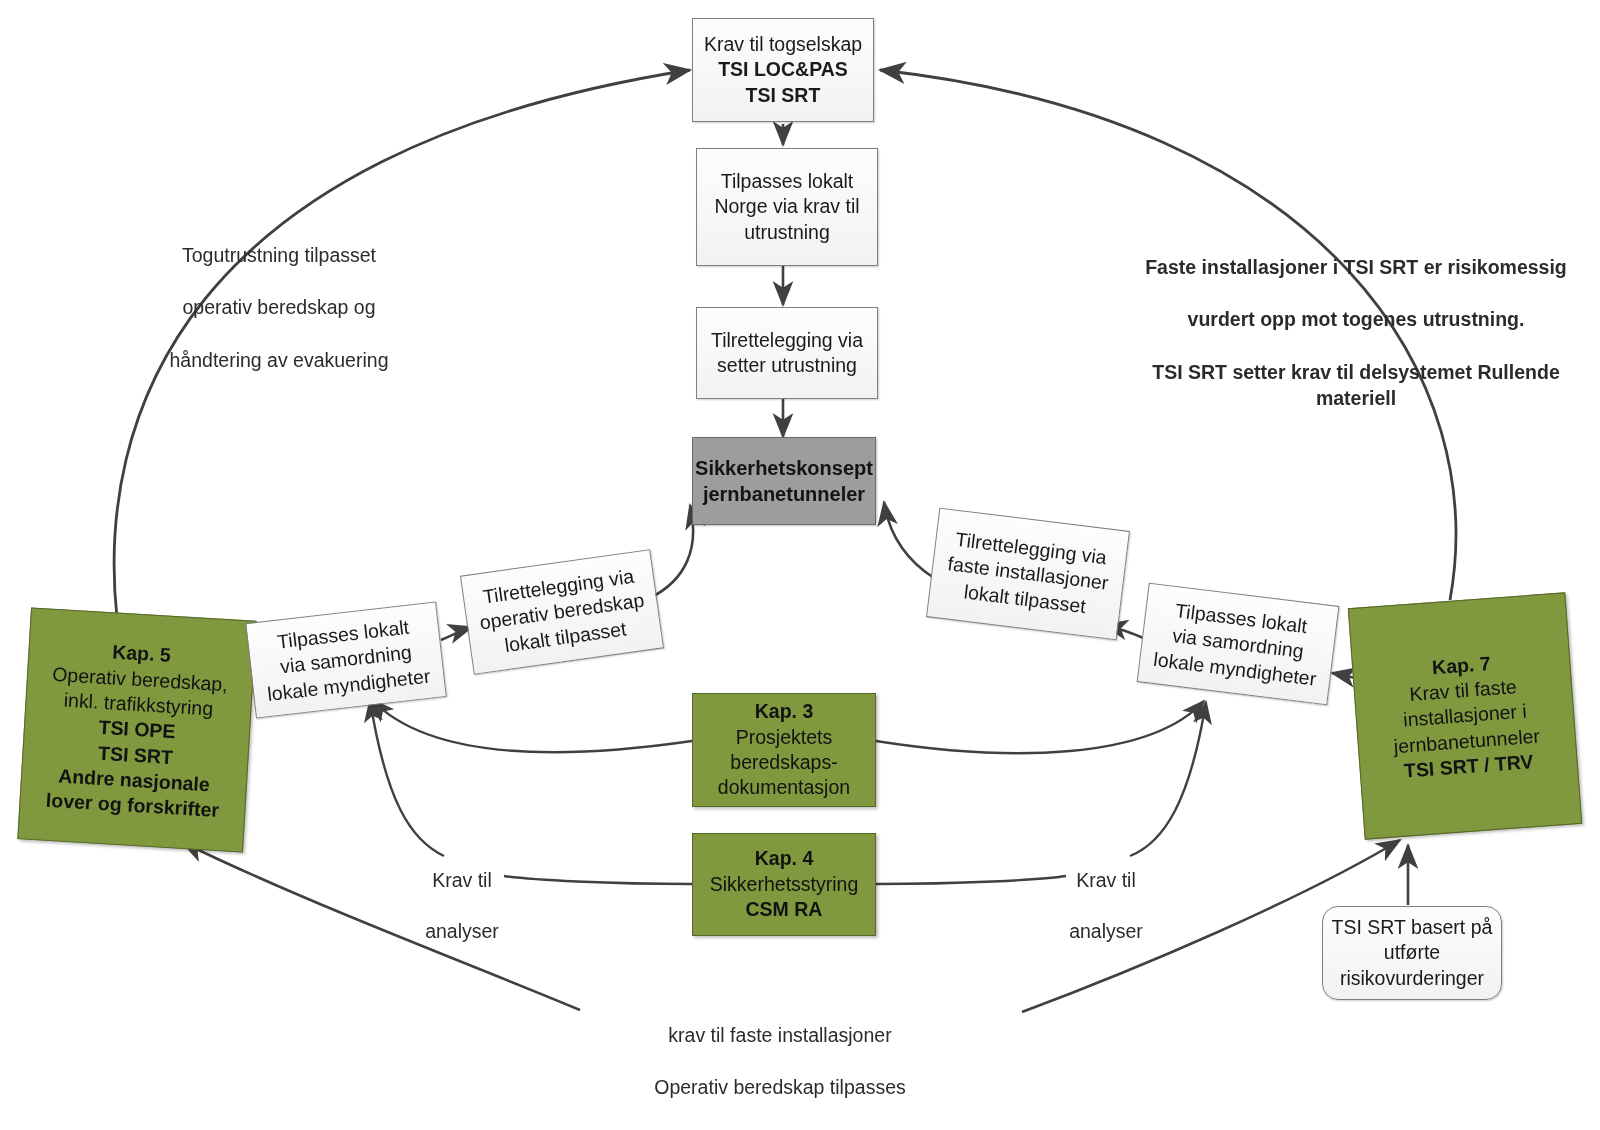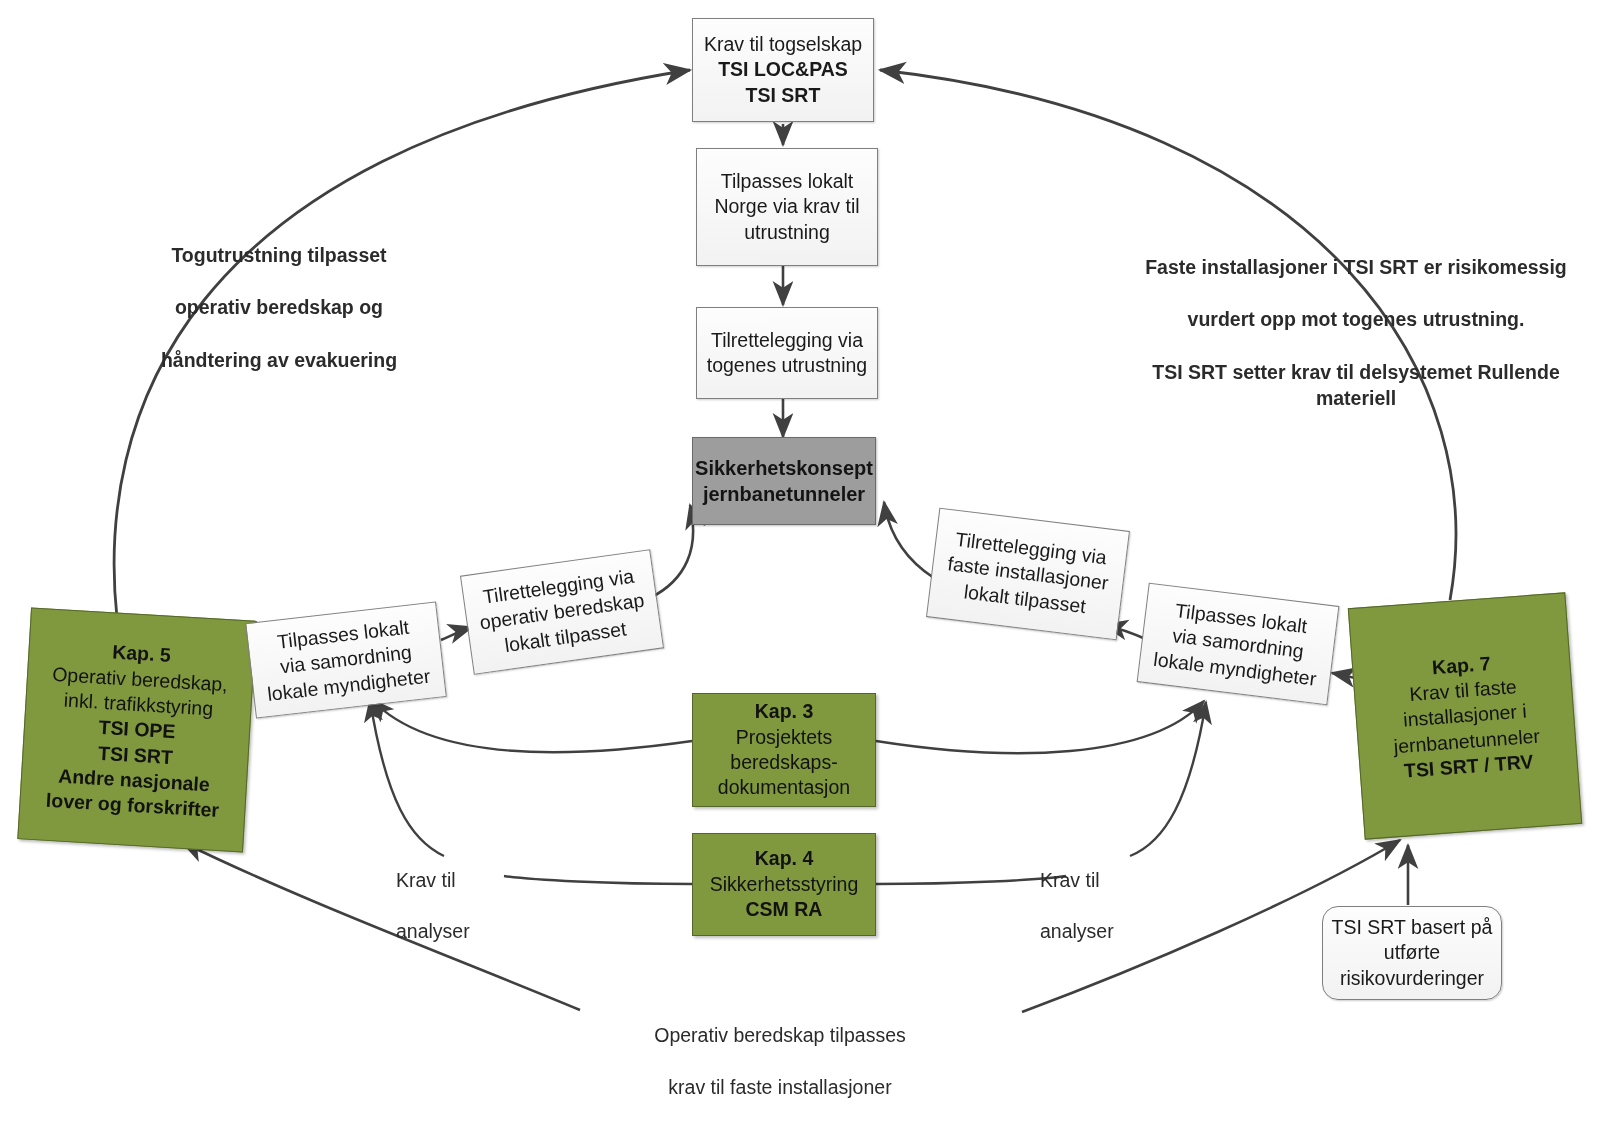--- a/index.html
+++ b/index.html
@@ -62,21 +62,21 @@
     color: #2b2b2b;
     line-height: 1.34;
     font-size: 19.5px;
     white-space: pre-line;
   }
   .annot.bold { font-weight: bold; }
   .b { font-weight: bold; display: block; }
   .n { display: block; }
   .krav-label {
     position: absolute;
-    text-align: left;
+    text-align: center;
     font-size: 19.5px;
     color: #2b2b2b;
     line-height: 1.30;
     white-space: pre-line;
   }
 </style>
 </head>
 <body>
 
 <div id="diagram-root">
@@ -141,21 +141,21 @@
     <div class="inner">
       <span class="n">Tilpasses lokalt</span>
       <span class="n">Norge via krav til</span>
       <span class="n">utrustning</span>
     </div>
   </div>
 
   <div class="node box-white" style="left:696px; top:307px; width:182px; height:92px;">
     <div class="inner">
       <span class="n">Tilrettelegging via</span>
-      <span class="n">togenes utrustning</span>
+      <span class="n">setter utrustning</span>
     </div>
   </div>
 
   <div class="node box-gray" style="left:692px; top:437px; width:184px; height:88px;">
     <div class="inner">
       <span class="n">Sikkerhetskonsept</span>
       <span class="n">jernbanetunneler</span>
     </div>
   </div>
 
@@ -231,35 +231,35 @@
   </div>
 
   <div class="node box-white" style="left:1322px; top:906px; width:180px; height:94px;border-radius:16px;">
     <div class="inner">
       <span class="n">TSI SRT basert på</span>
       <span class="n">utførte</span>
       <span class="n">risikovurderinger</span>
     </div>
   </div>
 
-  <div class="annot" style="left:132px; top:216px; width:294px;font-weight:bold;">
+  <div class="annot" style="left:132px; top:216px; width:294px;">
     <span class="n">Togutrustning tilpasset</span>
     <span class="n">operativ beredskap og</span>
     <span class="n">håndtering av evakuering</span>
   </div>
 
   <div class="annot bold" style="left:1110px; top:228px; width:492px;">
     <span class="n">Faste installasjoner i TSI SRT er risikomessig</span>
     <span class="n">vurdert opp mot togenes utrustning.</span>
     <span class="n">TSI SRT setter krav til delsystemet Rullende materiell</span>
   </div>
 
   <div class="annot" style="left:500px; top:996px; width:560px;">
+    <span class="n">krav til faste installasjoner</span>
     <span class="n">Operativ beredskap tilpasses</span>
-    <span class="n">krav til faste installasjoner</span>
     <span class="b">beskrevet i TSI SRT / TRV</span>
     
   </div>
 
   <div class="krav-label" style="left:396px; top:843px; width:132px;">
     <span class="n">Krav til</span>
     <span class="n">analyser</span>
   </div>
 
   <div class="krav-label" style="left:1040px; top:843px; width:132px;">

